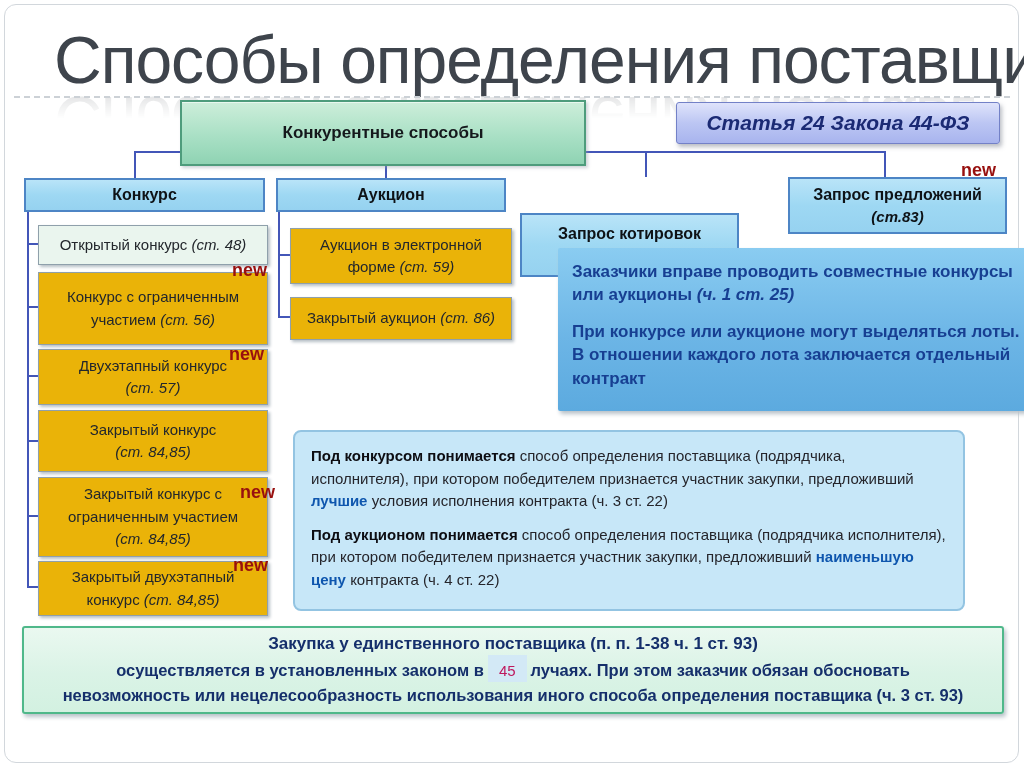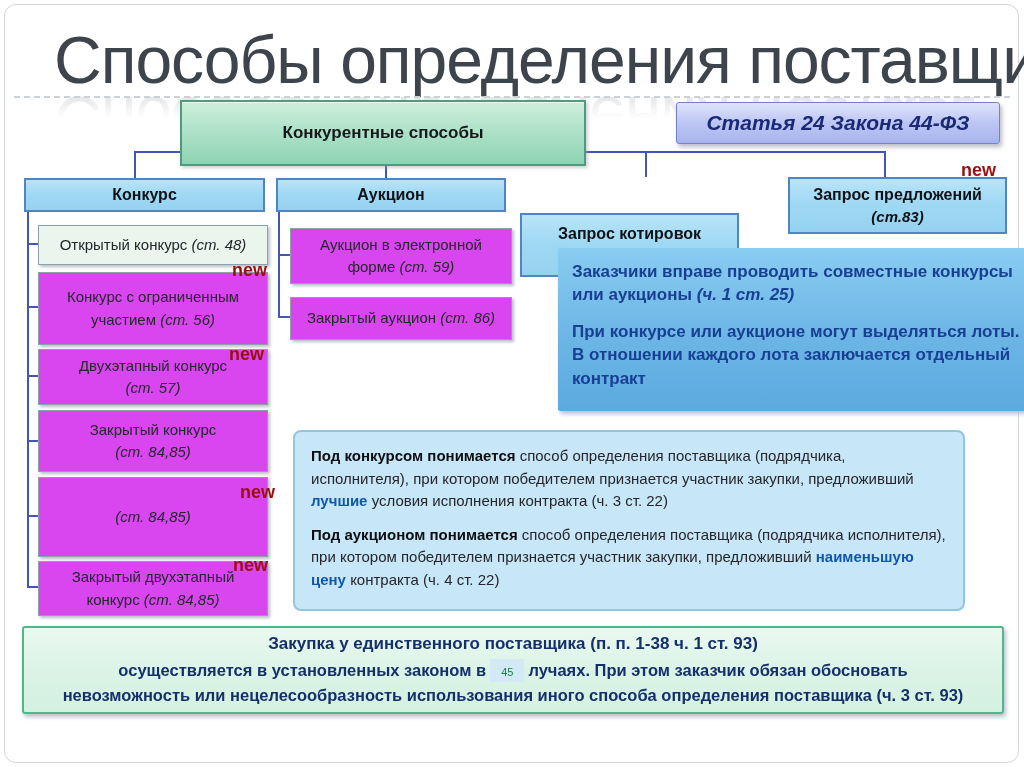--- a/index.html
+++ b/index.html
@@ -34,21 +34,21 @@
     border:2px solid #4d85c5;font-weight:bold;font-size:16px;color:#0e1216;line-height:1.4;}
   .hdr .ref{font-style:italic;font-size:15px;}
   #hdr-konkurs{left:24px;top:178px;width:241px;height:34px;}
   #hdr-auktsion{left:276px;top:178px;width:230px;height:34px;}
   #hdr-kotirovki{left:520px;top:177px;width:219px;height:64px;margin-top:36px;}
   #hdr-predlozheniya{left:788px;top:177px;width:219px;height:57px;}
   
   .line{position:absolute;background:#4356b8;}
   
   .sub{
-    width:230px;left:38px;background:#d946ef;border:1px solid #8fa0ab;
+    width:230px;left:38px;background:#eab308;border:1px solid #8fa0ab;
     box-shadow:2px 2px 3px #b6bfc6;font-size:15px;color:#23272c;line-height:1.5;padding:2px 7px;}
   .sub .ref{font-style:italic;}
   .sub .ref.block{display:block;}
   #k1{top:225px;height:40px;background:#eaf5ee;}
   #k2{top:272px;height:73px;}
   #k3{top:349px;height:56px;}
   #k4{top:410px;height:62px;}
   #k5{top:477px;height:80px;}
   #k6{top:561px;height:55px;}
   .asub{left:290px;width:222px;}
@@ -74,22 +74,22 @@
   .defs .lead{font-weight:bold;color:#0d0d12;}
   .defs .hl{font-weight:bold;color:#0e56ae;}
   
   .single{
     left:22px;top:626px;width:982px;height:88px;
     background:linear-gradient(180deg,#eaf8f0 0%,#daf3e6 55%,#d3f1e1 100%);
     border:2px solid #4fb88a;border-radius:3px;box-shadow:2px 3px 4px #b9c2c9;
     font-size:16.5px;font-weight:bold;color:#152f6b;line-height:1.55;padding:4px 12px;text-align:center;}
   .single .l1{font-size:17px;}
   .badge45{
-    display:inline-block;background:#d3e9f6;color:#15803d;font-weight:normal;
-    font-size:11px;line-height:1;padding:8px 11px 4px;margin:-6px 4px -4px;vertical-align:baseline;}
+    display:inline-block;background:#d3e9f6;color:#be185d;font-weight:normal;
+    font-size:15px;line-height:1;padding:8px 11px 4px;margin:-6px 4px -4px;vertical-align:baseline;}
 </style>
 </head>
 <body>
 
 <div id="slide">
   <div class="frame"></div>
 
   <div class="title">Способы определения поставщиков</div>
   <div class="dashline"></div>
 
@@ -145,21 +145,21 @@
   </div>
   <div class="box sub" id="k3">
     <div><span>Двухэтапный конкурс</span>
     <span class="ref block">(ст. 57)</span></div>
   </div>
   <div class="box sub" id="k4">
     <div><span>Закрытый конкурс</span>
     <span class="ref block">(ст. 84,85)</span></div>
   </div>
   <div class="box sub" id="k5">
-    <div>
+    <div><span>Закрытый конкурс с ограниченным участием</span>
     <span class="ref block">(ст. 84,85)</span></div>
   </div>
   <div class="box sub" id="k6">
     <div><span>Закрытый двухэтапный конкурс</span>
     <span class="ref">(ст. 84,85)</span></div>
   </div>
 
   <div class="new" style="left:232px;top:260px;">new</div>
   <div class="new" style="left:229px;top:344px;">new</div>
   <div class="new" style="left:240px;top:482px;">new</div>

